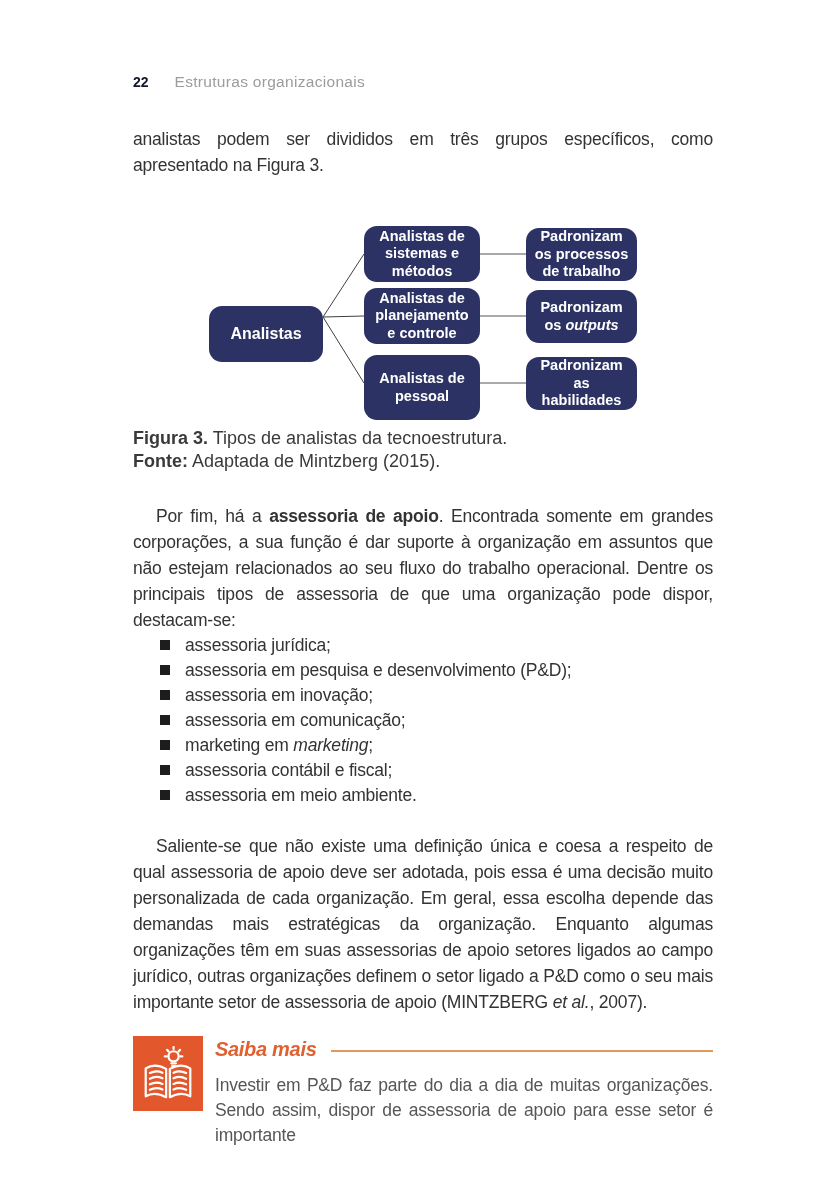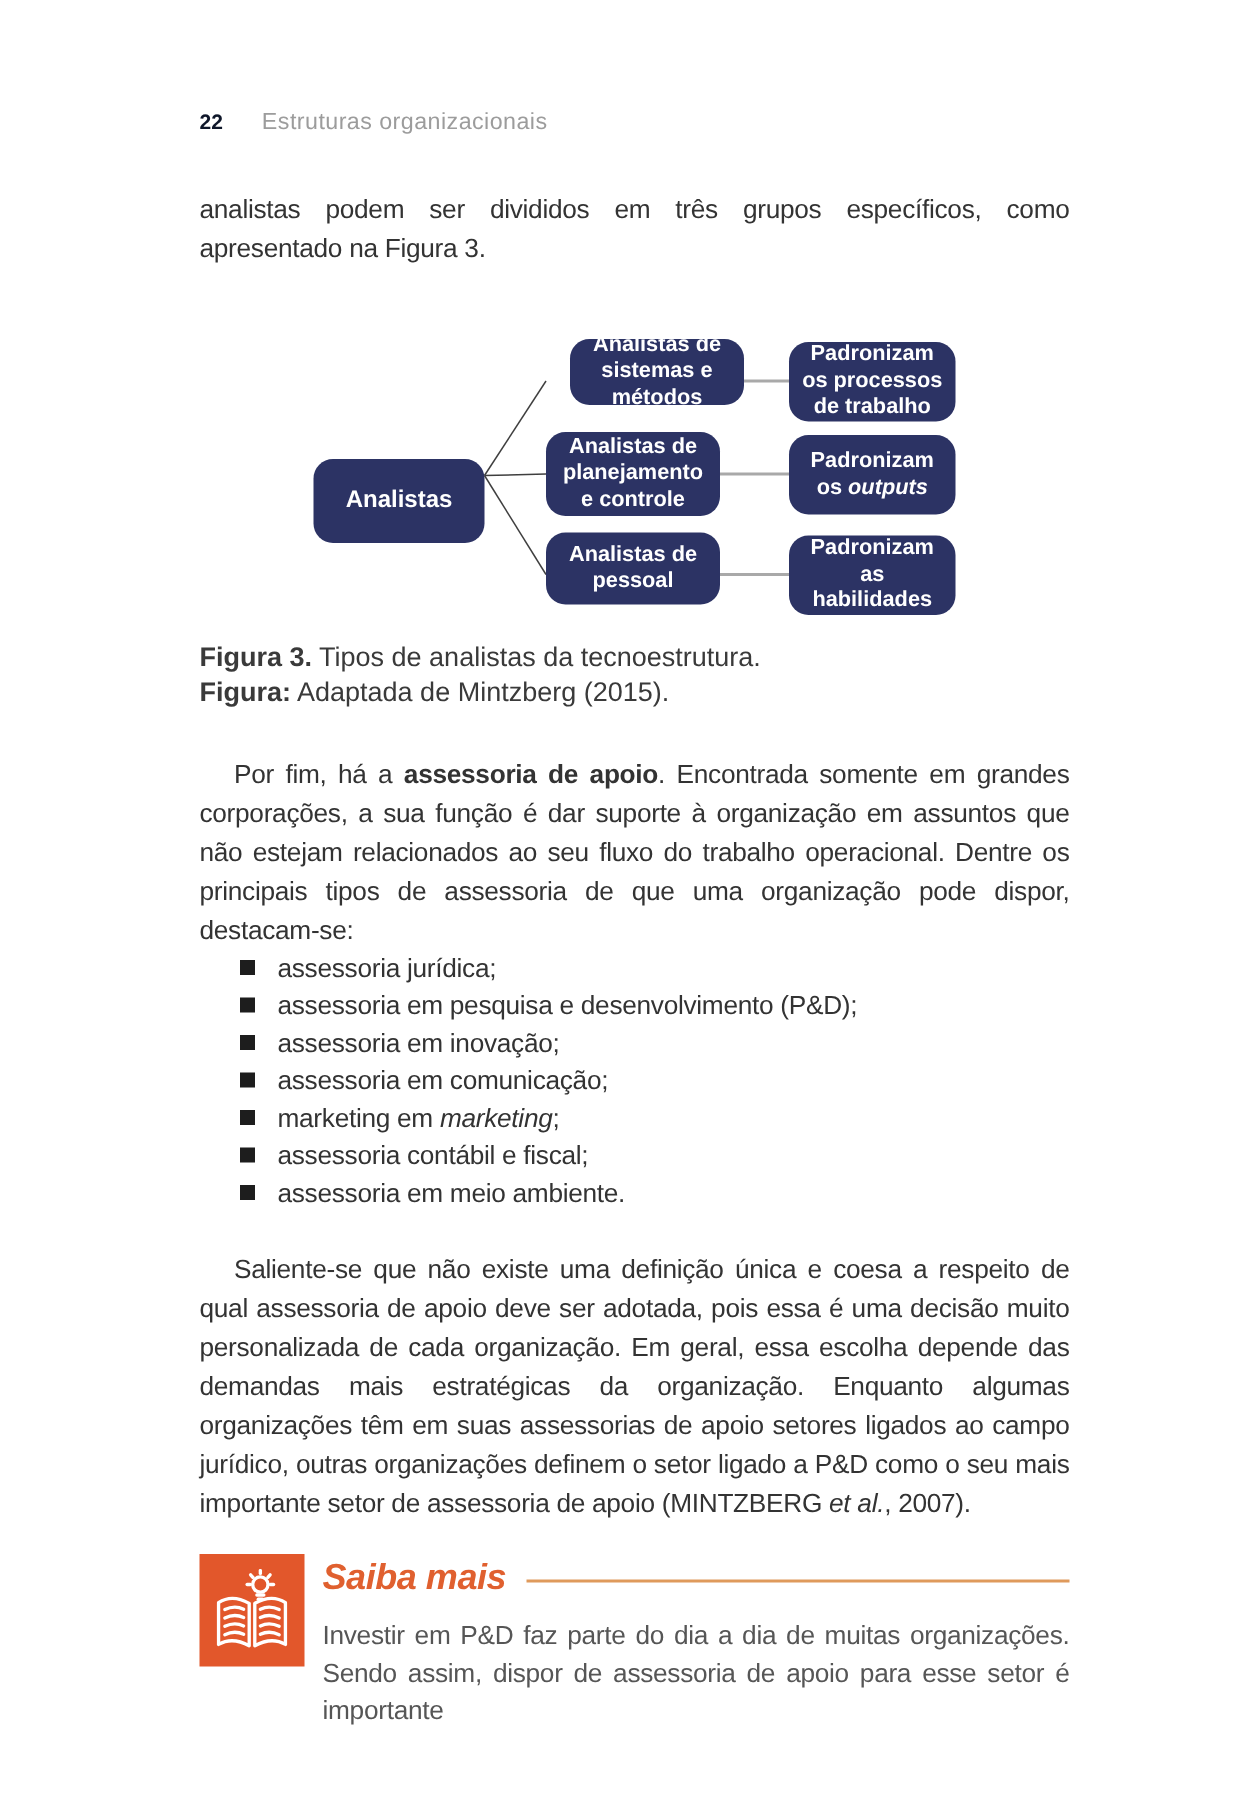--- a/index.html
+++ b/index.html
@@ -74,23 +74,23 @@
     align-items: center;
     justify-content: center;
     text-align: center;
     font-weight: 700;
     font-size: 14.5px;
     line-height: 17.5px;
     padding: 4px 6px;
   }
   .node .it { font-style: italic; }
   .node-root  { left: 209px; top:  82px; width: 114px; height: 56px; font-size: 16px; }
-  .node-mid-1 { left: 380px; top:   2px; width: 116px; height: 44px; }
+  .node-mid-1 { left: 364px; top:   2px; width: 116px; height: 56px; }
   .node-mid-2 { left: 364px; top:  64px; width: 116px; height: 56px; }
-  .node-mid-3 { left: 364px; top: 131px; width: 116px; height: 48px; }
+  .node-mid-3 { left: 364px; top: 131px; width: 116px; height: 65px; }
   .node-right-1 { left: 526px; top:   4px; width: 111px; height: 53px; }
   .node-right-2 { left: 526px; top:  66px; width: 111px; height: 53px; }
   .node-right-3 { left: 526px; top: 133px; width: 111px; height: 53px; }
 
   
   .caption {
     position: absolute;
     top: 427px;
     left: 133px;
     width: 580px;
@@ -145,21 +145,21 @@
     justify-content: center;
   }
   .saiba-content { flex: 1; min-width: 0; }
   .saiba-title-row {
     display: flex;
     align-items: center;
     gap: 14px;
     margin-top: 2px;
   }
   .saiba-title {
-    font-size: 24px;
+    font-size: 20px;
     font-weight: 700;
     font-style: italic;
     color: #e0602f;
     letter-spacing: -0.3px;
     white-space: nowrap;
   }
   .saiba-rule {
     flex: 1;
     border-top: 2px solid #df9a5c;
     margin-top: 3px;
@@ -204,21 +204,21 @@
     <div class="node node-right-1">
         <span><span>Padronizam os processos de trabalho</span> <span class="it"></span></span>
       </div>
     <div class="node node-right-3">
         <span><span>Padronizam as habilidades</span> <span class="it"></span></span>
       </div>
   </div>
 
   <div class="caption">
     <p><b>Figura 3.</b><span> Tipos de analistas da tecnoestrutura.</span></p>
-    <p><b>Figura:</b><span> Adaptada de Mintzberg (2015).</span></p>
+    <p><b>Fonte:</b><span> Adaptada de Mintzberg (2015).</span></p>
   </div>
 
   <p class="body-text indent p1"><span>Por fim, há a </span><b>assessoria de apoio</b><span>. Encontrada somente em grandes corporações, a sua função é dar suporte à organização em assuntos que não estejam relacionados ao seu fluxo do trabalho operacional. Dentre os principais tipos de assessoria de que uma organização pode dispor, destacam-se:</span></p>
 
   <ul class="bullets">
     <li><span>assessoria jurídica;</span><i></i><span></span></li>
     <li><span>assessoria em pesquisa e desenvolvimento (P&amp;D);</span><i></i><span></span></li>
     <li><span>assessoria em inovação;</span><i></i><span></span></li>
     <li><span>assessoria em comunicação;</span><i></i><span></span></li>
     <li><span>marketing em </span><i>marketing</i><span>;</span></li>

